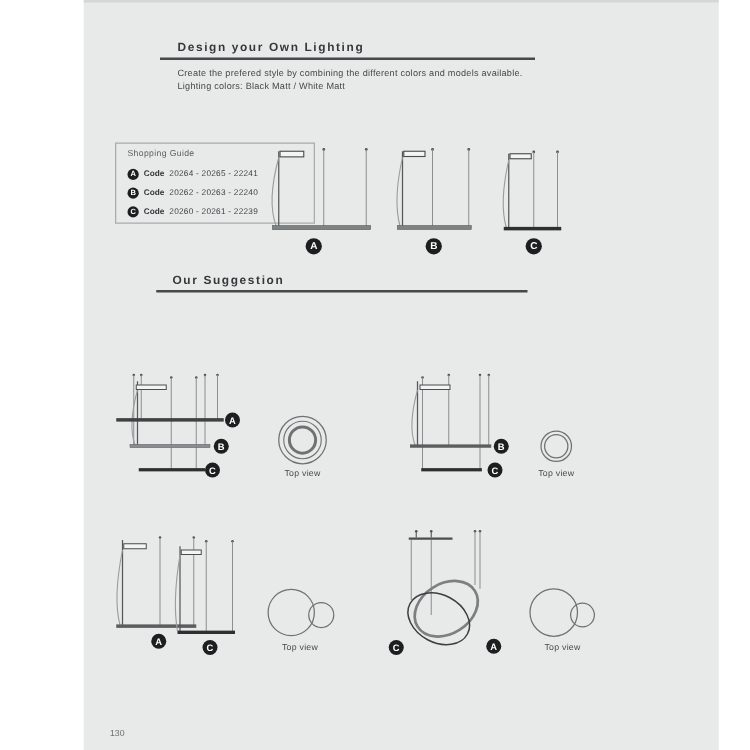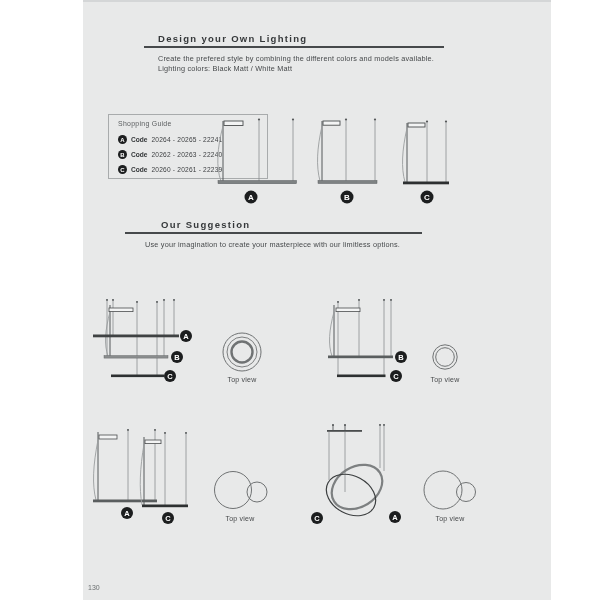--- a/index.html
+++ b/index.html
@@ -1,22 +1,22 @@
 <!DOCTYPE html>
 <html><head>
 <meta charset="utf-8">
 <style>
   html,body{margin:0;padding:0;}
   body{
     width:600px;height:600px;position:relative;background:#ffffff;
     font-family:"Liberation Sans", sans-serif;color:#3a3d3e;overflow:hidden;
   }
   .page{
-    position:absolute;left:67px;top:0;width:468px;height:600px;
-    background:#e8e9e9;border-top:2px solid #d4d6d7;box-sizing:border-box;margin-left:16px;
+    position:absolute;left:67px;top:0;width:508px;height:600px;
+    background:#e8e9e9;border-top:2px solid #d4d6d7;box-sizing:border-box;
   }
   .abs{position:absolute;}
   .sec-title{
     font-size:9.5px;font-weight:bold;letter-spacing:1.3px;color:#35383a;white-space:nowrap;
   }
   .rule{height:1.5px;background:#46494b;}
   .para{font-size:7.3px;line-height:9.6px;color:#46494b;letter-spacing:.2px;white-space:nowrap;}
   .guide-box{
     position:absolute;left:92px;top:112px;width:160px;height:65px;
     border:1px solid #a8abac;box-sizing:border-box;
@@ -104,24 +104,23 @@
     <rect x="408" y="123" width="17" height="4" fill="#f3f4f4" stroke="#4a4d4e" stroke-width="0.9"></rect>
     <path d="M427,121.5 V182" stroke="#8b8e8f" stroke-width="0.8" fill="none"></path>
     <path d="M446,121.5 V182" stroke="#8b8e8f" stroke-width="0.8" fill="none"></path>
     <rect x="403" y="181.5" width="46" height="2.8" fill="#2d3031"></rect>
   </g>
 </svg>
 <div class="badge abs-b b13" style="left:251px;top:197px;">A</div>
 <div class="badge abs-b b13" style="left:347px;top:197px;">B</div>
 <div class="badge abs-b b13" style="left:427px;top:197px;">C</div>
 
-<div class="abs sec-title" style="left:161px;top:219px;">Our Suggestion</div>
+<div class="abs sec-title" style="left:138px;top:219px;">Our Suggestion</div>
 <div class="abs rule" style="left:125px;top:232px;width:297px;"></div>
 <div class="abs para" style="left:145px;top:240px;">
-  <div>Use your imagination to create your masterpiece with our limitless options.</div>
 </div>
 
 <svg class="abs" style="left:90px;top:295px;" width="100" height="90" viewBox="90 295 100 90">
   <circle cx="113" cy="300" r="1" fill="#4a4d4e"></circle>
     <circle cx="174" cy="300" r="1" fill="#4a4d4e"></circle>
   <circle cx="107" cy="300" r="1" fill="#4a4d4e"></circle>
     <circle cx="164" cy="300" r="1" fill="#4a4d4e"></circle>
   <circle cx="137" cy="302" r="1" fill="#4a4d4e"></circle>
     <circle cx="157" cy="302" r="1" fill="#4a4d4e"></circle>
   <path d="M113,300 V335" stroke="#8b8e8f" stroke-width="0.8"></path>

